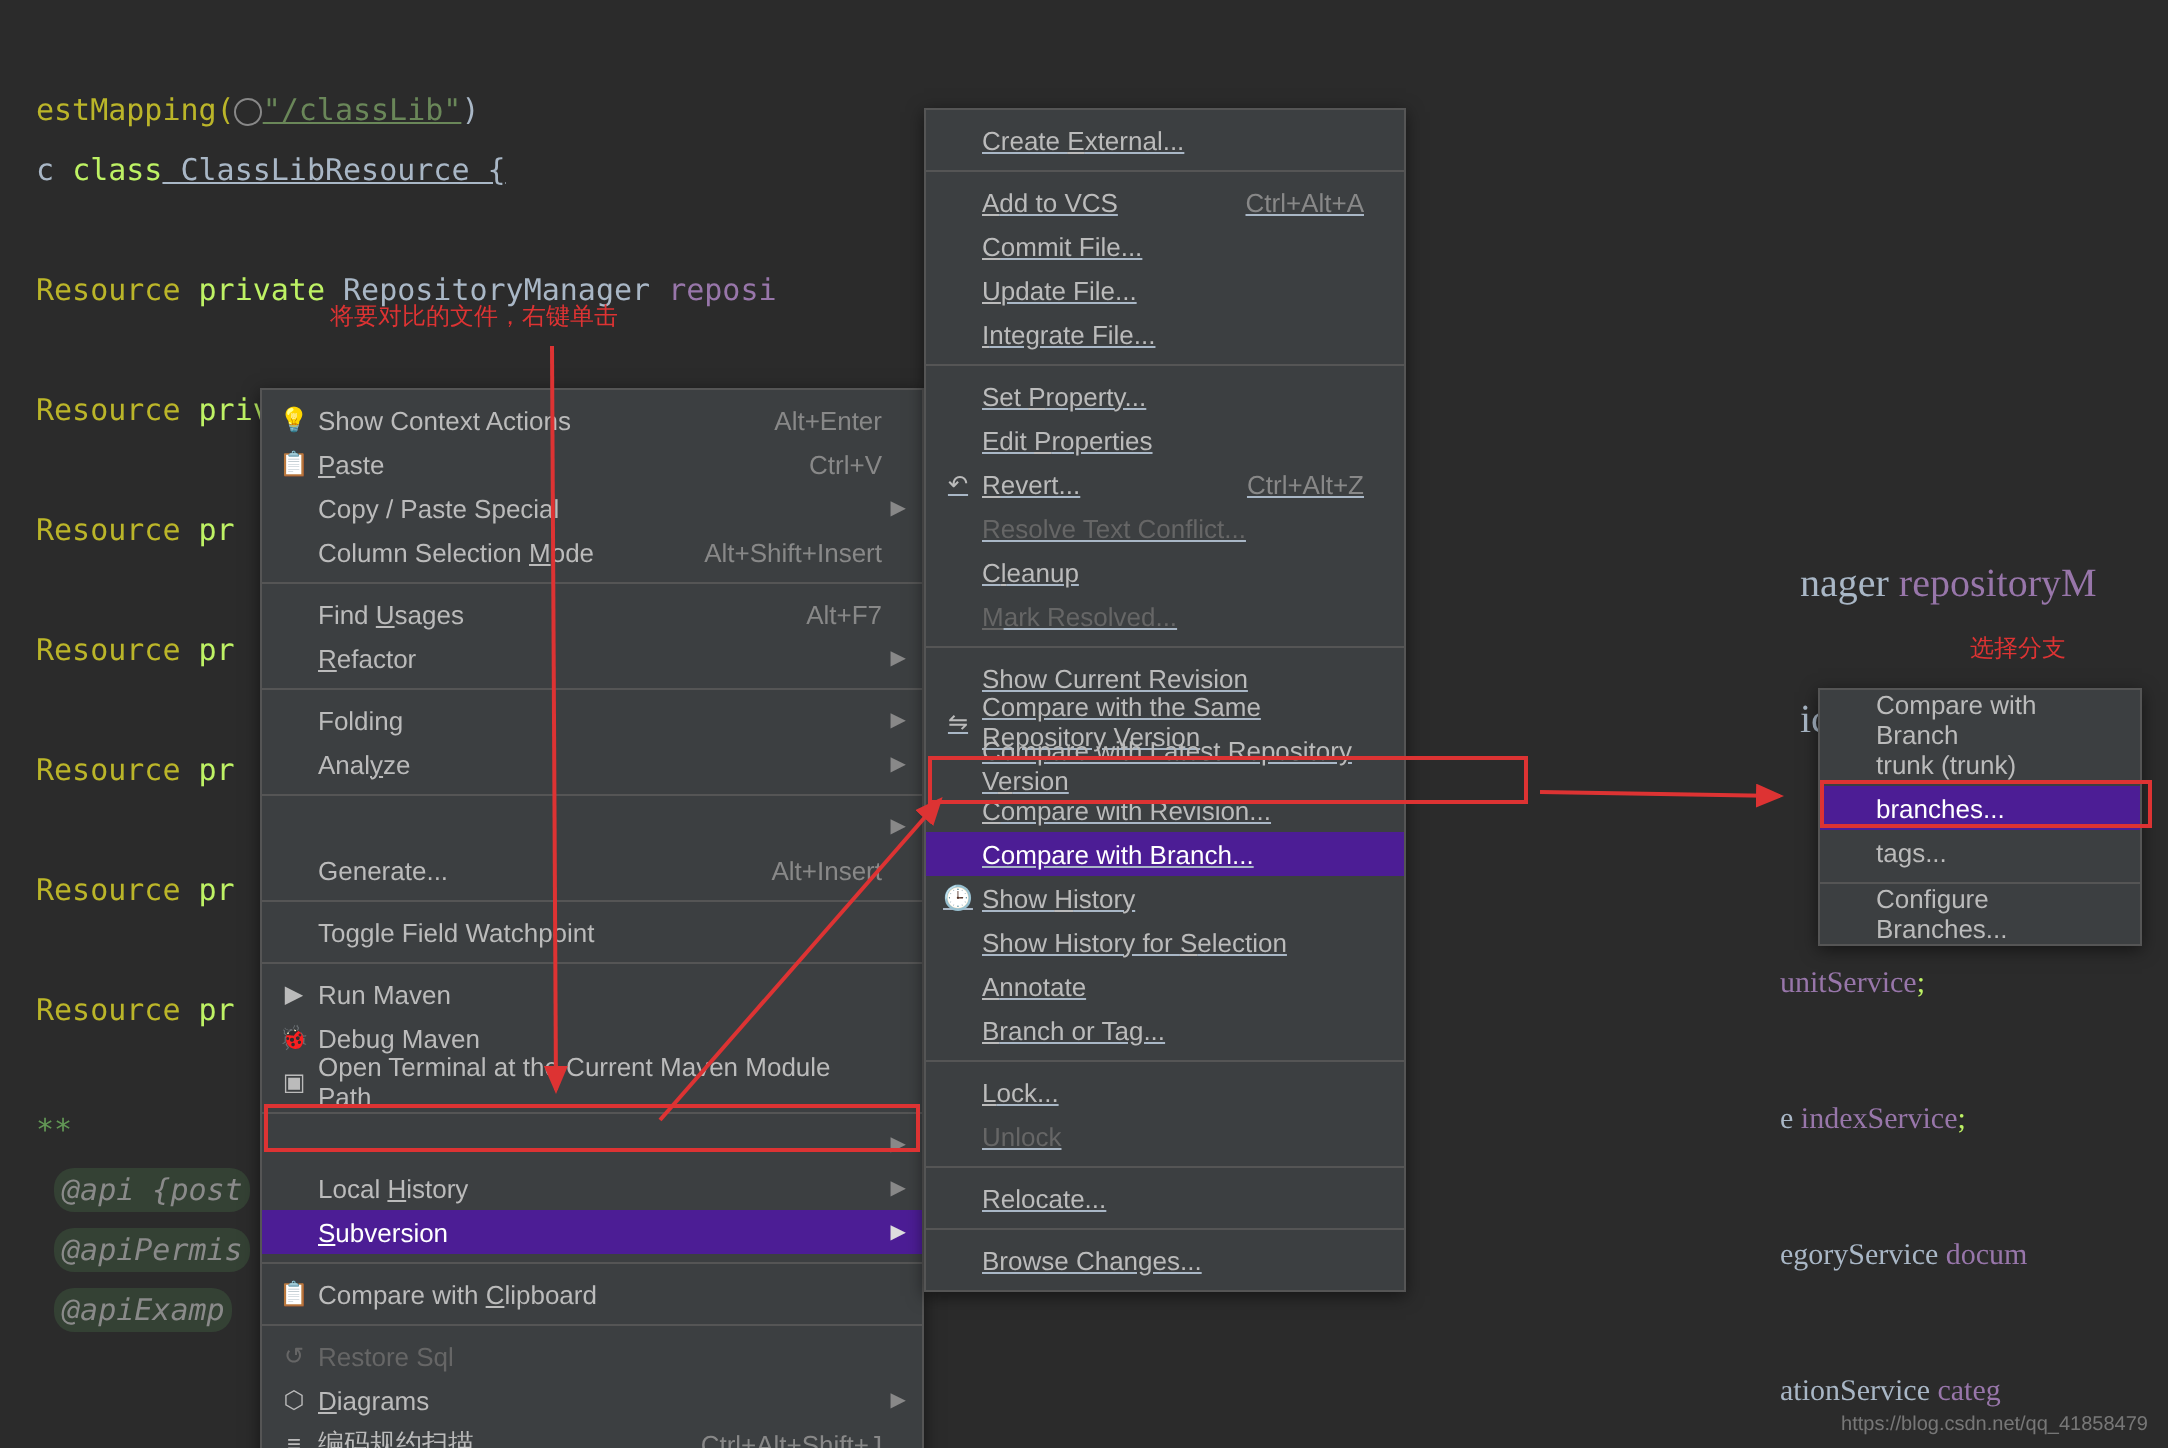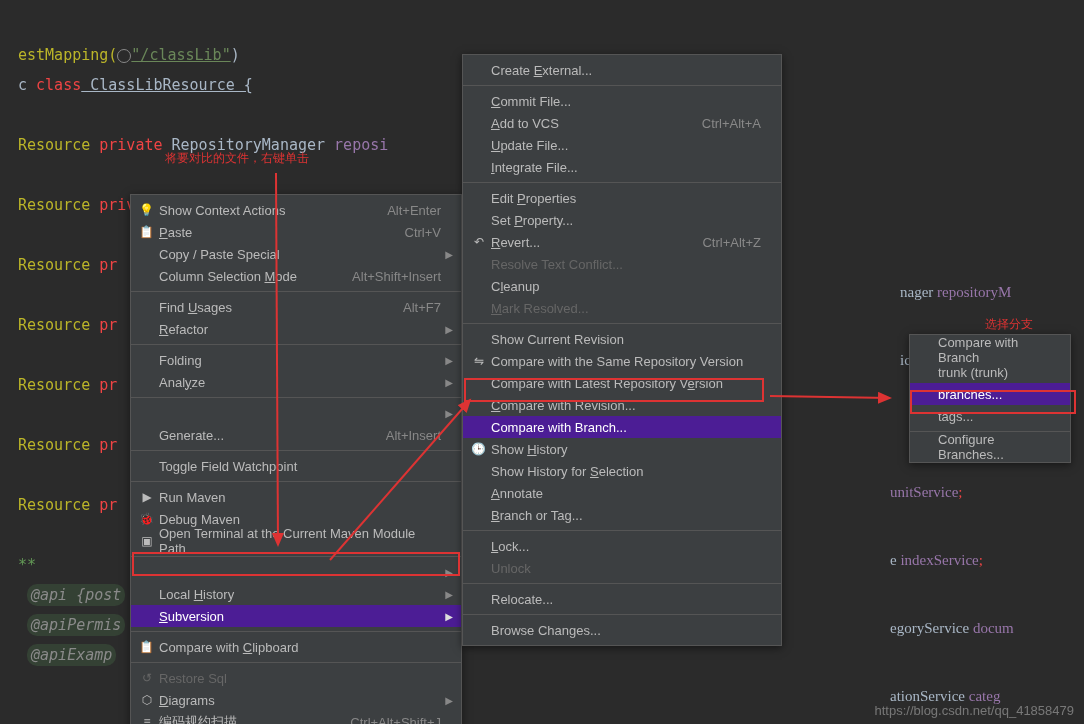--- a/index.html
+++ b/index.html
@@ -18,21 +18,21 @@
   top: 0;
   left: 0;
   width: 100%;
   height: 100%;
   padding: 10px 18px;
   font-family: 'Consolas', monospace;
   font-size: 15px;
   line-height: 30px;
   white-space: pre;
 }
-.kw-orange { color: #ef4444; }
+.kw-orange { color: #bef264; }
 .kw-string { color: #6a8759; text-decoration: underline; }
 .kw-field { color: #9876aa; }
 .kw-comment { color: #629755; font-style: italic; }
 .kw-annotation { color: #bbb529; margin-top: 28px; }
 .comment-highlight { background: #344134; padding: 2px 4px; font-style: italic; color: #8a8a8a; border-radius: 10px; }
 .red-annotation {
   color: #dd3333;
   position: absolute;
   font-family: 'SimSun', sans-serif;
   font-size: 12px;
@@ -92,21 +92,21 @@
 }
 svg.arrow-overlay {
   position: absolute;
   pointer-events: none;
 }
 .watermark {
   position: absolute;
   bottom: 6px;
   right: 10px;
   color: #aaa;
-  font-size: 13px;
+  font-size: 10px;
   opacity: 0.6;
 }
 .globe-icon {
   display: inline-block;
   width: 14px;
   height: 14px;
   border: 1px solid #888;
   border-radius: 50%;
   vertical-align: middle;
   position: relative;
@@ -132,21 +132,21 @@
 <span class="kw-annotation">Resource</span><span class="kw-orange"> pr</span>
 
 <span class="kw-annotation">Resource</span><span class="kw-orange"> pr</span>
 
 <span class="kw-comment">**</span>
  <span class="comment-highlight">@api {post</span>
  <span class="comment-highlight">@apiPermis</span>
  <span class="comment-highlight">@apiExamp</span>
 </div>
 
-<div style="position:absolute; top:258px; left:900px; font-family:Consolas; font-size:15px; color:#a9b7c6; line-height:68px;">
+<div style="position:absolute; top:258px; left:900px; font-family:Consolas; font-size:20px; color:#a9b7c6; line-height:68px;">
   <div><span>nager </span><span class="kw-field">repositoryM</span></div>
   <div><span>ice </span><span class="kw-field">classLibServi</span></div>
 </div>
 <div style="position:absolute; top:458px; left:890px; font-family:Consolas; font-size:15px; color:#a9b7c6; line-height:68px;">
   <div><span class="kw-field">unitService</span><span class="kw-orange">;</span></div>
   <div><span>e </span><span class="kw-field">indexService</span><span class="kw-orange">;</span></div>
   <div><span>egoryService </span><span class="kw-field">docum</span></div>
   <div><span>ationService </span><span class="kw-field">categ</span></div>
 </div>
 
@@ -255,51 +255,51 @@
       <span class="label"><span class="underline-char">D</span>iagrams</span>
       <span class="arrow">▶</span>
     </div>
     <div class="menu-item">
       <span class="icon">≡</span>
       <span class="label">编码规约扫描</span>
       <span class="shortcut">Ctrl+Alt+Shift+J</span>
     </div>
   </div>
 
-<div class="context-menu" id="menu2" style="top:54px; left:462px; width:320px;">
+<div class="context-menu" id="menu2" style="top:54px; left:462px; width:241px;text-decoration:underline;">
     <div class="menu-item">
       <span class="icon"></span>
       <span class="label">Create <span class="underline-char">E</span>xternal...</span>
     </div>
     <div class="menu-sep"></div>
-    <div class="menu-item">
-      <span class="icon"></span>
-      <span class="label"><span class="underline-char">C</span>ommit File...</span>
-    </div>
     <div class="menu-item">
       <span class="icon"></span>
       <span class="label"><span class="underline-char">A</span>dd to VCS</span>
       <span class="shortcut">Ctrl+Alt+A</span>
     </div>
     <div class="menu-item">
       <span class="icon"></span>
+      <span class="label"><span class="underline-char">C</span>ommit File...</span>
+    </div>
+    <div class="menu-item">
+      <span class="icon"></span>
       <span class="label"><span class="underline-char">U</span>pdate File...</span>
     </div>
     <div class="menu-item">
       <span class="icon"></span>
       <span class="label"><span class="underline-char">I</span>ntegrate File...</span>
     </div>
     <div class="menu-sep"></div>
     <div class="menu-item">
       <span class="icon"></span>
+      <span class="label">Set <span class="underline-char">P</span>roperty...</span>
+    </div>
+    <div class="menu-item">
+      <span class="icon"></span>
       <span class="label">Edit <span class="underline-char">P</span>roperties</span>
-    </div>
-    <div class="menu-item">
-      <span class="icon"></span>
-      <span class="label">Set <span class="underline-char">P</span>roperty...</span>
     </div>
     <div class="menu-item">
       <span class="icon">↶</span>
       <span class="label"><span class="underline-char">R</span>evert...</span>
       <span class="shortcut">Ctrl+Alt+Z</span>
     </div>
     <div class="menu-item disabled">
       <span class="icon"></span>
       <span class="label">Resolve Text Conflict...</span>
     </div>
@@ -362,21 +362,21 @@
       <span class="icon"></span>
       <span class="label">Relocate...</span>
     </div>
     <div class="menu-sep"></div>
     <div class="menu-item">
       <span class="icon"></span>
       <span class="label">Browse Changes...</span>
     </div>
   </div>
 
-<div class="context-menu" id="menu3" style="top:334px; left:909px; width:162px;">
+<div class="context-menu" id="menu3" style="top:344px; left:909px; width:162px;">
     <div class="menu-item">
       <span class="icon"></span>
       <span class="label">Compare with Branch</span>
     </div>
     <div class="menu-item">
       <span class="icon"></span>
       <span class="label">trunk (trunk)</span>
     </div>
     <div class="menu-item selected">
       <span class="icon"></span>

